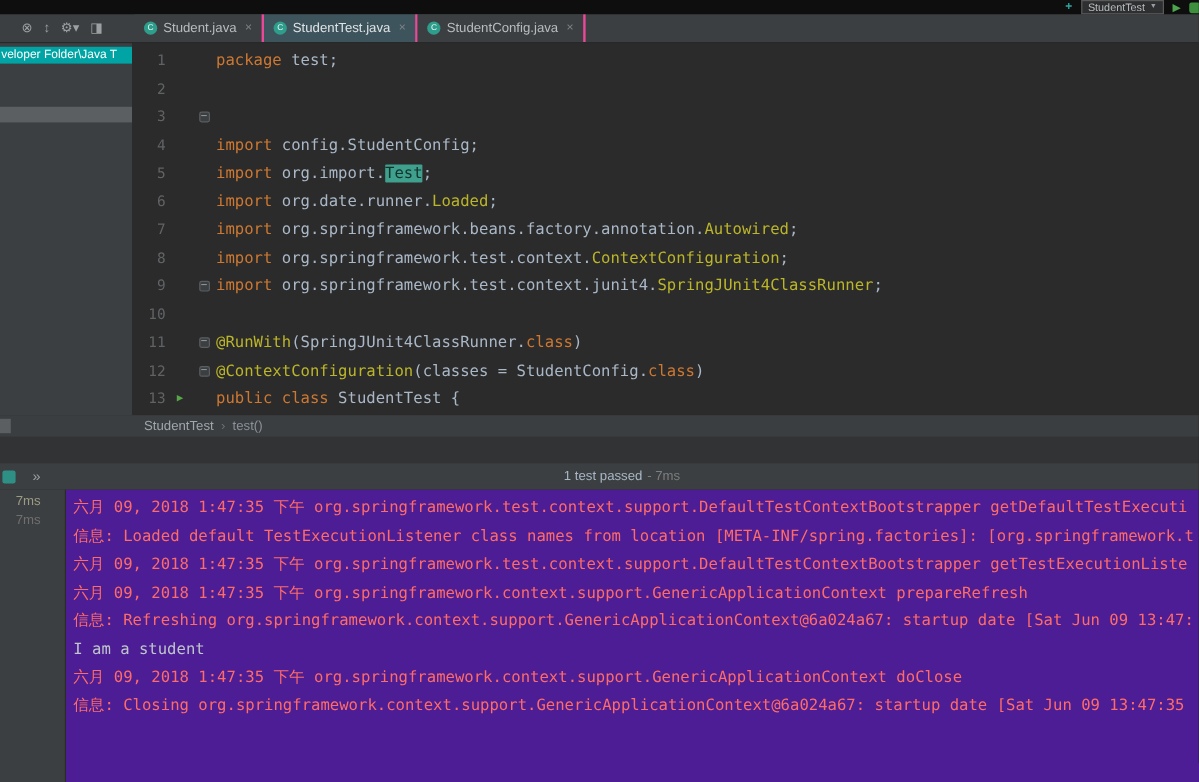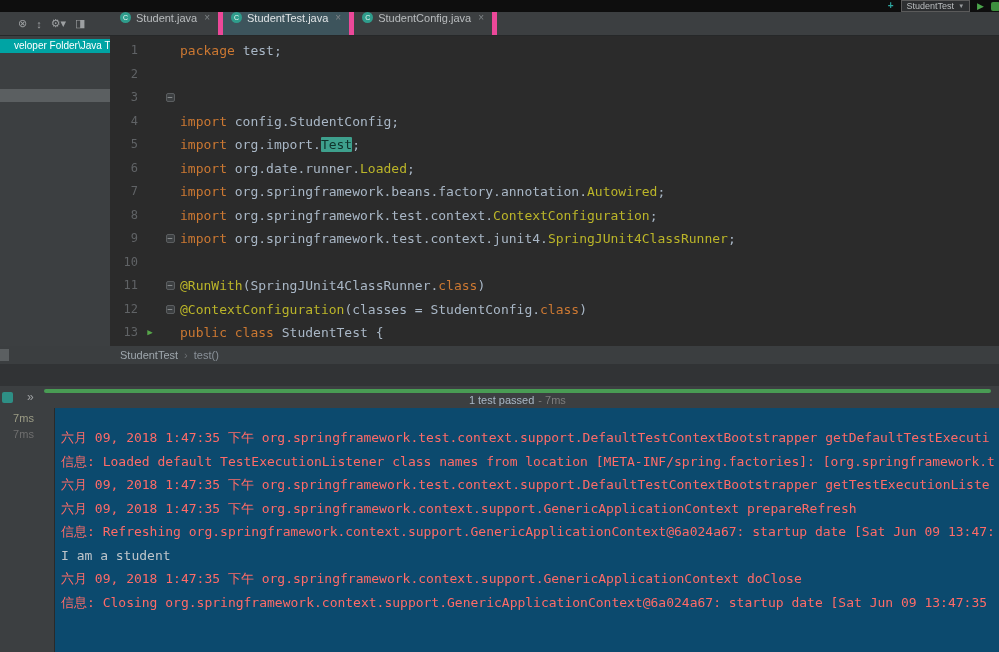--- a/index.html
+++ b/index.html
@@ -17,32 +17,32 @@
   .play{color:#4ca54c;font-size:9px;line-height:10px}
   .debug-chip{width:9px;height:9px;background:#3e8f3e;border-radius:2px;margin-right:-4px}
 
   
   .tabbar{height:24px;background:#3c3f41;display:flex;align-items:stretch;
     border-bottom:1px solid #262829;flex:none}
   .left-toolbar{width:112px;flex:none;display:flex;align-items:center;gap:9px;
     padding:0 0 0 18px;color:#9da0a2;font-size:11px}
   .tbi{cursor:default}
   .tabs{display:flex;align-items:stretch}
-  .tab{display:flex;align-items:flex-start;gap:5px;padding:0 8px;font-size:11px;
-    color:#b9bcbe;border-right:5px solid #ec4899;background:#3c3f41}
+  .tab{display:flex;align-items:center;gap:5px;padding:0 8px;font-size:11px;
+    color:#b9bcbe;border-right:2px solid #ec4899;background:#3c3f41}
   .tab.active{background:#3d545c;color:#dfe3e5}
   .tab-icon{width:11px;height:11px;border-radius:50%;background:#2f9d8c;color:#eafaf6;
     font-size:7px;line-height:11px;text-align:center;flex:none}
   .tab-close{color:#7f8487;font-size:10px;margin-left:2px}
 
   
   .main{height:310px;display:flex;flex:none}
   .project-panel{width:110px;flex:none;background:#3c3f41;position:relative;overflow:hidden}
   .proj-selected{margin-top:3px;background:#00a4a4;color:#fff;font-size:10px;
-    line-height:14px;height:14px;padding-left:14px;white-space:nowrap;overflow:hidden}
+    line-height:14px;height:14px;padding-left:1px;white-space:nowrap;overflow:hidden}
   .proj-bar{position:absolute;top:53px;left:0;width:110px;height:13px;background:#5b5f61}
   .editor{flex:1;background:#2b2b2b;overflow:hidden;padding-top:3px}
   .cl{display:flex;height:23.5px;line-height:23.5px;
     font-family:"DejaVu Sans Mono",monospace;font-size:13px}
   .ln{width:28px;flex:none;text-align:right;color:#606366;font-size:12px}
   .ric{width:24px;flex:none;text-align:center;color:#57a64a;font-size:9px}
   .fld{width:16px;flex:none;display:flex;align-items:center;justify-content:center}
   .fld.on i{font-style:normal;width:9px;height:9px;line-height:7px;text-align:center;
     font-size:9px;color:#9da0a2;border:1px solid #5b5e60;border-radius:2px;background:#3c3f41}
   .ct{white-space:pre;color:#a9b7c6;padding-left:2px}
@@ -57,32 +57,32 @@
   .crumb-sep{color:#6c7073}
   .crumb-dim{color:#8a9199}
   .stripe-btn{position:absolute;left:0;top:3px;width:9px;height:12px;background:#5b5f61}
 
   .splitter{height:22px;flex:none;background:#313335}
 
   
   .run-header{height:22px;flex:none;background:#3c3f41;display:flex;align-items:center}
   .rh-icon{width:11px;height:11px;margin-left:2px;background:#2e8f85;border-radius:2px;flex:none}
   .chevrons{color:#9da0a2;font-size:12px;margin:0 10px 0 14px}
-  .progress{flex:1;display:flex;flex-direction:column;justify-content:center;
+  .progress{flex:1;display:flex;flex-direction:row;justify-content:center;
     gap:2px;margin-right:8px}
   .pbar{height:4px;background:var(--accent-green,#499c54);border-radius:2px}
   .pstatus{text-align:center;font-size:11px;line-height:11px;color:#a9b7c6}
   .pstatus .dim{color:#7e7e7e;margin-left:4px}
 
   .run-body{flex:1;display:flex;overflow:hidden}
   .test-col{width:55px;flex:none;background:#3c3f41;border-right:1px solid #2a2a2a;padding-top:3px}
   .dur{height:15.5px;line-height:15.5px;text-align:center;padding-right:7px;font-size:11px}
   .dur0{color:#9c9c85}
   .dur1{color:#6f6f6f}
-  .console{flex:1;background:#0c4a6e;padding:18px 0 0 6px;overflow:hidden}
+  .console{flex:1;background:#4c1d95;padding:4px 0 0 6px;overflow:hidden}
   .con-line{height:23.5px;line-height:23.5px;font-family:"DejaVu Sans Mono",monospace;
     font-size:13px;white-space:pre;overflow:hidden}
   .con-line.err{color:var(--error-red,#ff6b68)}
   .con-line.out{color:#bfc5ca}
 </style>
 </head>
 <body>
 
 <div class="app">
 

